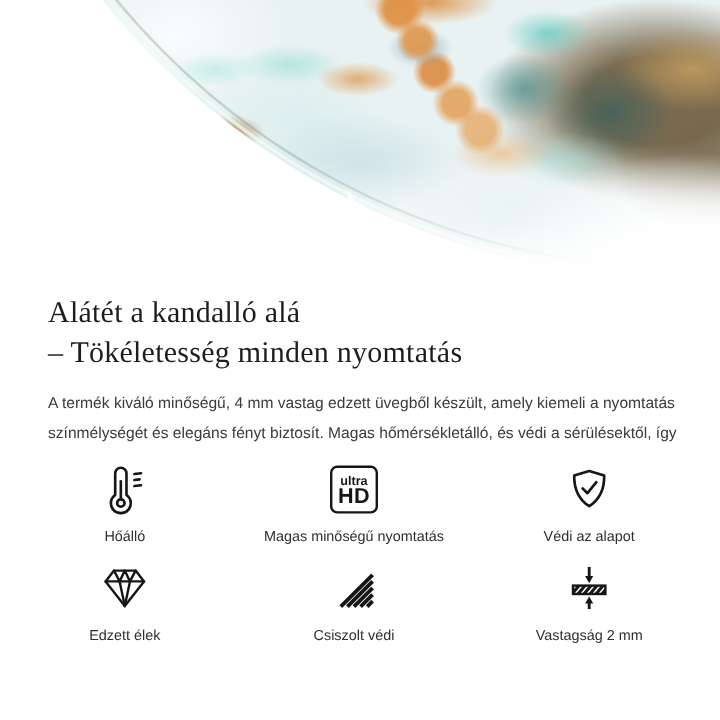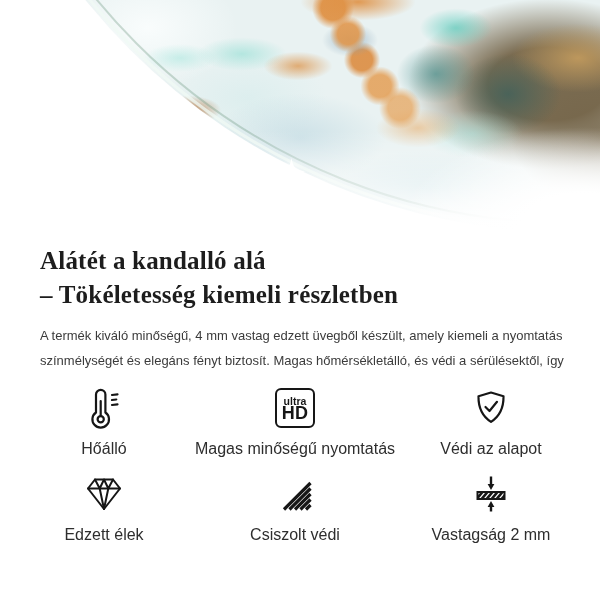--- a/index.html
+++ b/index.html
@@ -64,35 +64,35 @@
     position:absolute;inset:0;pointer-events:none;
     background:
       radial-gradient(ellipse 260px 140px at 585px 228px, #fff 25%, rgba(255,255,255,0) 72%),
       linear-gradient(180deg, rgba(255,255,255,0) 55%, rgba(255,255,255,.5) 78%, #fff 97%);
   }
 
   
   .content{position:relative;padding:0 40px;}
   h1{
     margin:0;padding-top:7px;
-    font-family:"Liberation Serif","DejaVu Serif",serif;font-weight:700;
+    font-family:"Liberation Serif","DejaVu Serif",serif;font-weight:400;
     font-size:25px;line-height:34px;color:#1d1d1d;letter-spacing:.2px;
   }
   h1 span{display:block;}
   .desc{margin:11px 0 0;font-size:13px;line-height:25px;color:#3b3b3b;}
   .desc span{display:block;white-space:nowrap;}
 
   
   .features{
     display:grid;grid-template-columns:128px 1fr 138px;
     margin-top:13px;row-gap:14px;justify-items:center;
   }
   .feature{display:flex;flex-direction:column;align-items:center;}
   .feature .icon-box{height:44px;display:flex;align-items:center;justify-content:center;}
-  .feature .label{margin-top:10px;font-size:16px;color:#2e2e2e;white-space:nowrap;}
+  .feature .label{margin-top:10px;font-size:12px;color:#2e2e2e;white-space:nowrap;}
   .hd-box{
     width:36px;height:36px;border:2.5px solid #161616;border-radius:6px;
     display:flex;flex-direction:column;align-items:center;justify-content:center;
     color:#161616;
   }
   .hd-box .t1{font-size:10.5px;line-height:10px;font-weight:700;}
   .hd-box .t2{font-size:18px;line-height:15px;font-weight:800;letter-spacing:.3px;}
 </style>
 </head>
 <body>
@@ -116,21 +116,21 @@
         <path d="M13.5 0 C15 9.3 17.5 11.9 27 13.5 C17.5 15.1 15 17.7 13.5 27 C12 17.7 9.5 15.1 0 13.5 C9.5 11.9 12 9.3 13.5 0 Z" fill="#ffffff"></path>
       </svg>
     </div>
 
     <div class="hero-fade"></div>
   </section>
 
   <section class="content">
     <h1>
       <span>Alátét a kandalló alá</span>
-      <span>– Tökéletesség kiemeli részletben</span>
+      <span>– Tökéletesség minden nyomtatás</span>
     </h1>
 
     <p class="desc">
       <span>A termék kiváló minőségű, 4 mm vastag edzett üvegből készült, amely kiemeli a nyomtatás</span>
       <span>színmélységét és elegáns fényt biztosít. Magas hőmérsékletálló, és védi a sérülésektől, így</span>
     </p>
 
     <div class="features">
 
       <div class="feature">

